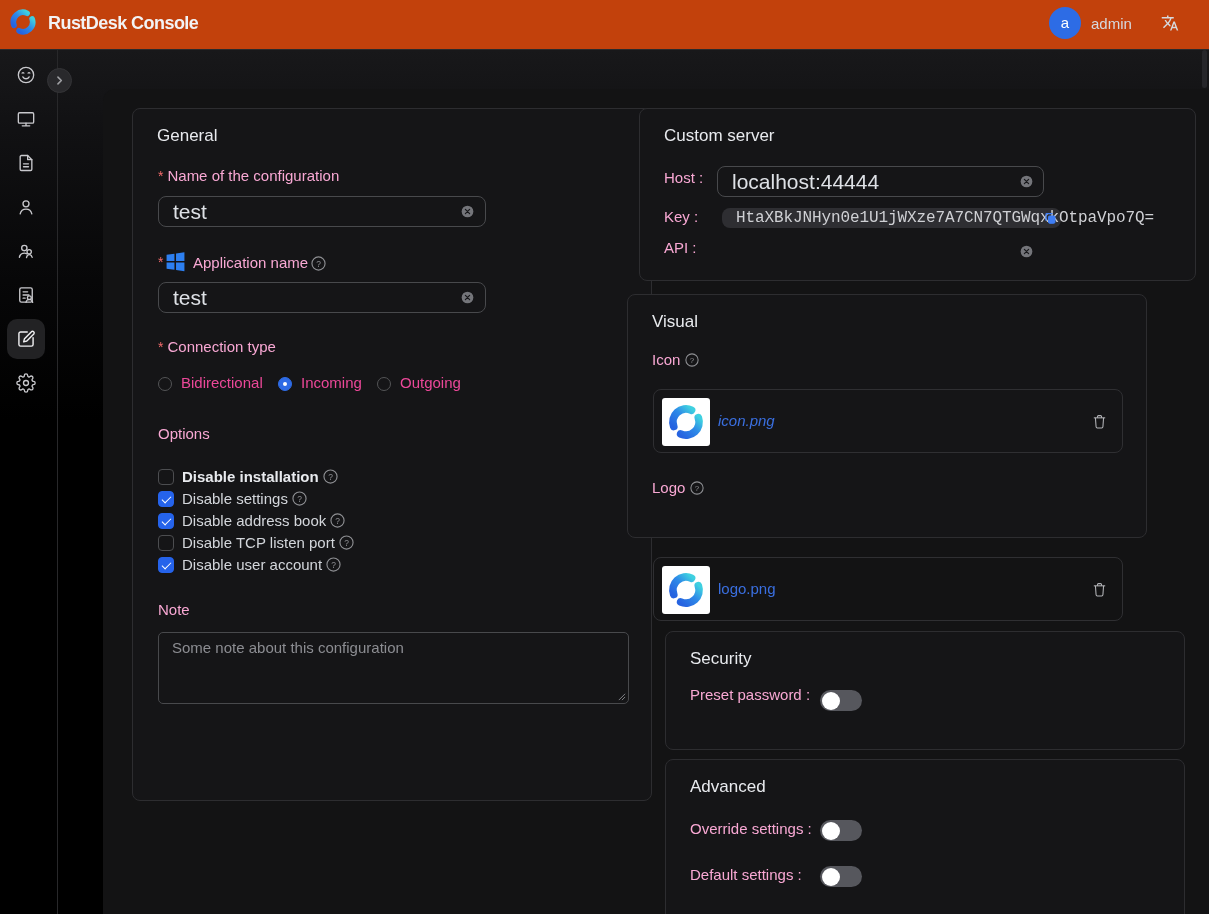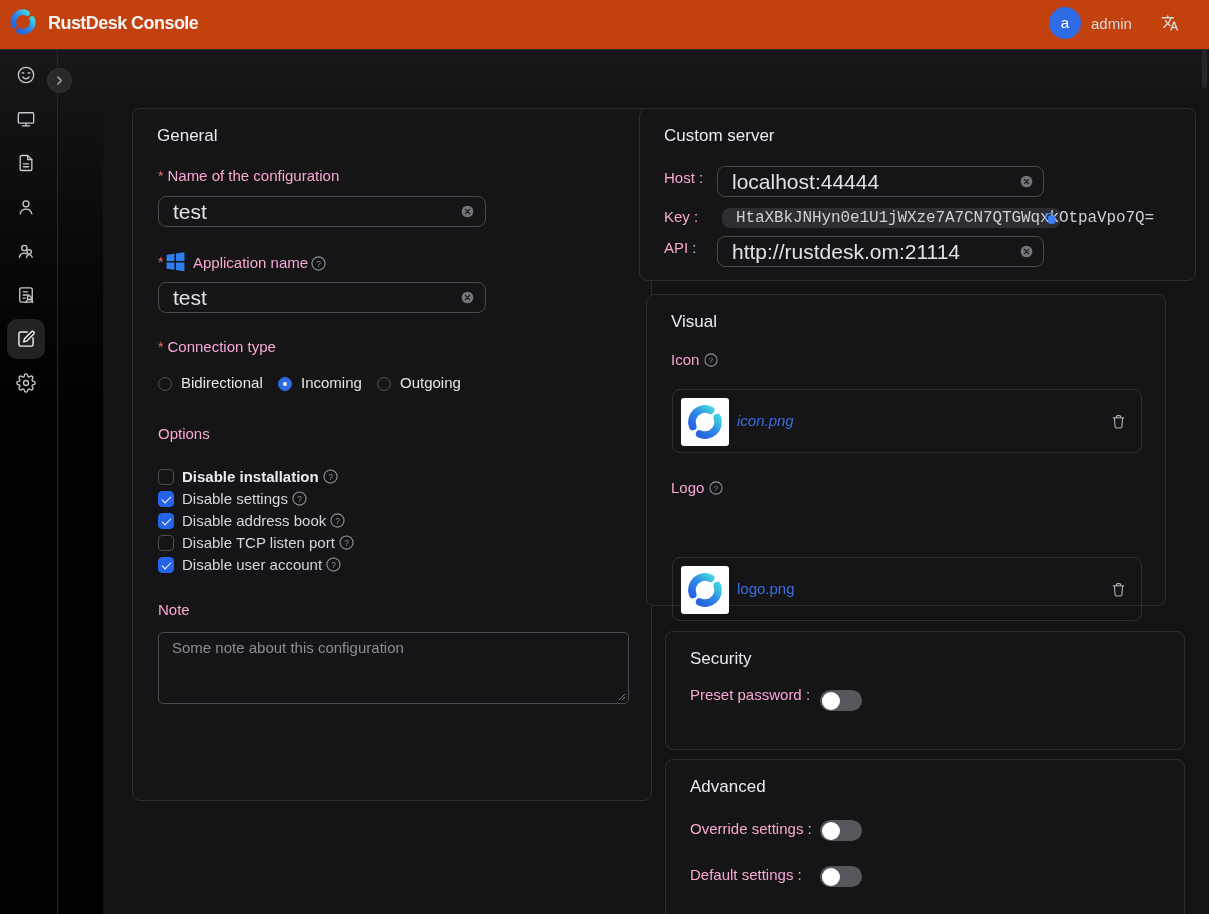--- a/index.html
+++ b/index.html
@@ -146,21 +146,21 @@
         <text x="8" y="11.2" text-anchor="middle" font-size="9" fill="#8f9094" font-family="Liberation Sans">?</text>
       </svg>
   </div>
   <div class="input" style="left:25px;top:173px;width:328px;">test</div>
   <svg class="clear" style="left:328px;top:182px;" viewBox="0 0 16 16">
       <circle cx="8" cy="8" r="7.2" fill="#74757a"></circle>
       <path d="M5.4 5.4l5.2 5.2M10.6 5.4l-5.2 5.2" stroke="#17171a" stroke-width="1.5" stroke-linecap="round"></path>
     </svg>
 
   <div class="flabel req" style="position:absolute;left:25px;top:229px;">Connection type</div>
-  <div style="position:absolute;left:25px;top:265px;width:440px;height:20px;font-size:15px;color:#e5e5e5;white-space:nowrap;">
+  <div style="position:absolute;left:25px;top:265px;width:440px;height:20px;font-size:15px;color:#ec4899;white-space:nowrap;">
     <span style="position:absolute;left:0;"><span class="radio"></span>Bidirectional</span>
     <span style="position:absolute;left:120px;"><span class="radio on"></span>Incoming</span>
     <span style="position:absolute;left:219px;"><span class="radio"></span>Outgoing</span>
   </div>
 
   <div class="flabel" style="position:absolute;left:25px;top:316px;">Options</div>
   <div class="cbrow" style="top:360px;">
       <span class="cb"></span>
       <span class="cblabel" style="font-weight:700;color:#e8eaee;">Disable installation <svg class="helpq" width="15" height="15" viewBox="0 0 16 16">
           <circle cx="8" cy="8" r="7" fill="none" stroke="#8f9094" stroke-width="1.2"></circle>
@@ -214,28 +214,27 @@
       <path d="M5.4 5.4l5.2 5.2M10.6 5.4l-5.2 5.2" stroke="#17171a" stroke-width="1.5" stroke-linecap="round"></path>
     </svg>
 
   <div class="flabel" style="position:absolute;left:24px;top:99px;font-size:15px;">Key :</div>
   <div class="mono" style="position:absolute;left:82px;top:99px;width:339px;height:20px;background:#2e2e32;border-radius:8px;font-size:16px;line-height:20px;letter-spacing:-0.1px;color:#cfd0d4;padding-left:14px;white-space:nowrap;">HtaXBkJNHyn0e1U1jWXze7A7CN7QTGWqxkOtpaVpo7Q=<svg style="position:absolute;right:4px;top:3px" width="13" height="14" viewBox="0 0 16 16">
         <path d="M10.5 2.5h-7a1 1 0 0 0-1 1v8" fill="none" stroke="#3f7ef5" stroke-width="1.6"></path>
         <rect x="5.5" y="5.5" width="8" height="9" rx="1.5" fill="#3f7ef5" stroke="#3f7ef5" stroke-width="1.2"></rect>
       </svg></div>
 
   <div class="flabel" style="position:absolute;left:24px;top:130px;font-size:15px;">API :</div>
-  <div class="input" style="left:77px;top:127px;width:327px;">http://rustdesk.om:21114</div>
   <svg class="clear" style="left:380px;top:136px;" viewBox="0 0 16 16">
       <circle cx="8" cy="8" r="7.2" fill="#74757a"></circle>
       <path d="M5.4 5.4l5.2 5.2M10.6 5.4l-5.2 5.2" stroke="#17171a" stroke-width="1.5" stroke-linecap="round"></path>
     </svg>
 </div>
 
-<div class="card" style="left:646px; top:294px; width:520px; height:312px;">
+<div class="card" style="left:627px; top:294px; width:520px; height:244px;">
   <div class="ctitle">Visual</div>
   <div class="flabel" style="position:absolute;left:24px;top:56px;">Icon
     <svg class="helpq" width="14" height="14" viewBox="0 0 16 16">
         <circle cx="8" cy="8" r="7" fill="none" stroke="#8f9094" stroke-width="1.2"></circle>
         <text x="8" y="11.2" text-anchor="middle" font-size="9" fill="#8f9094">?</text>
       </svg>
   </div>
   <div class="filebox" style="top:94px;font-style:italic;">
     <div class="thumb">
       <svg style="position:absolute;left:5px;top:5px" width="38" height="38" viewBox="0 0 64 64">

